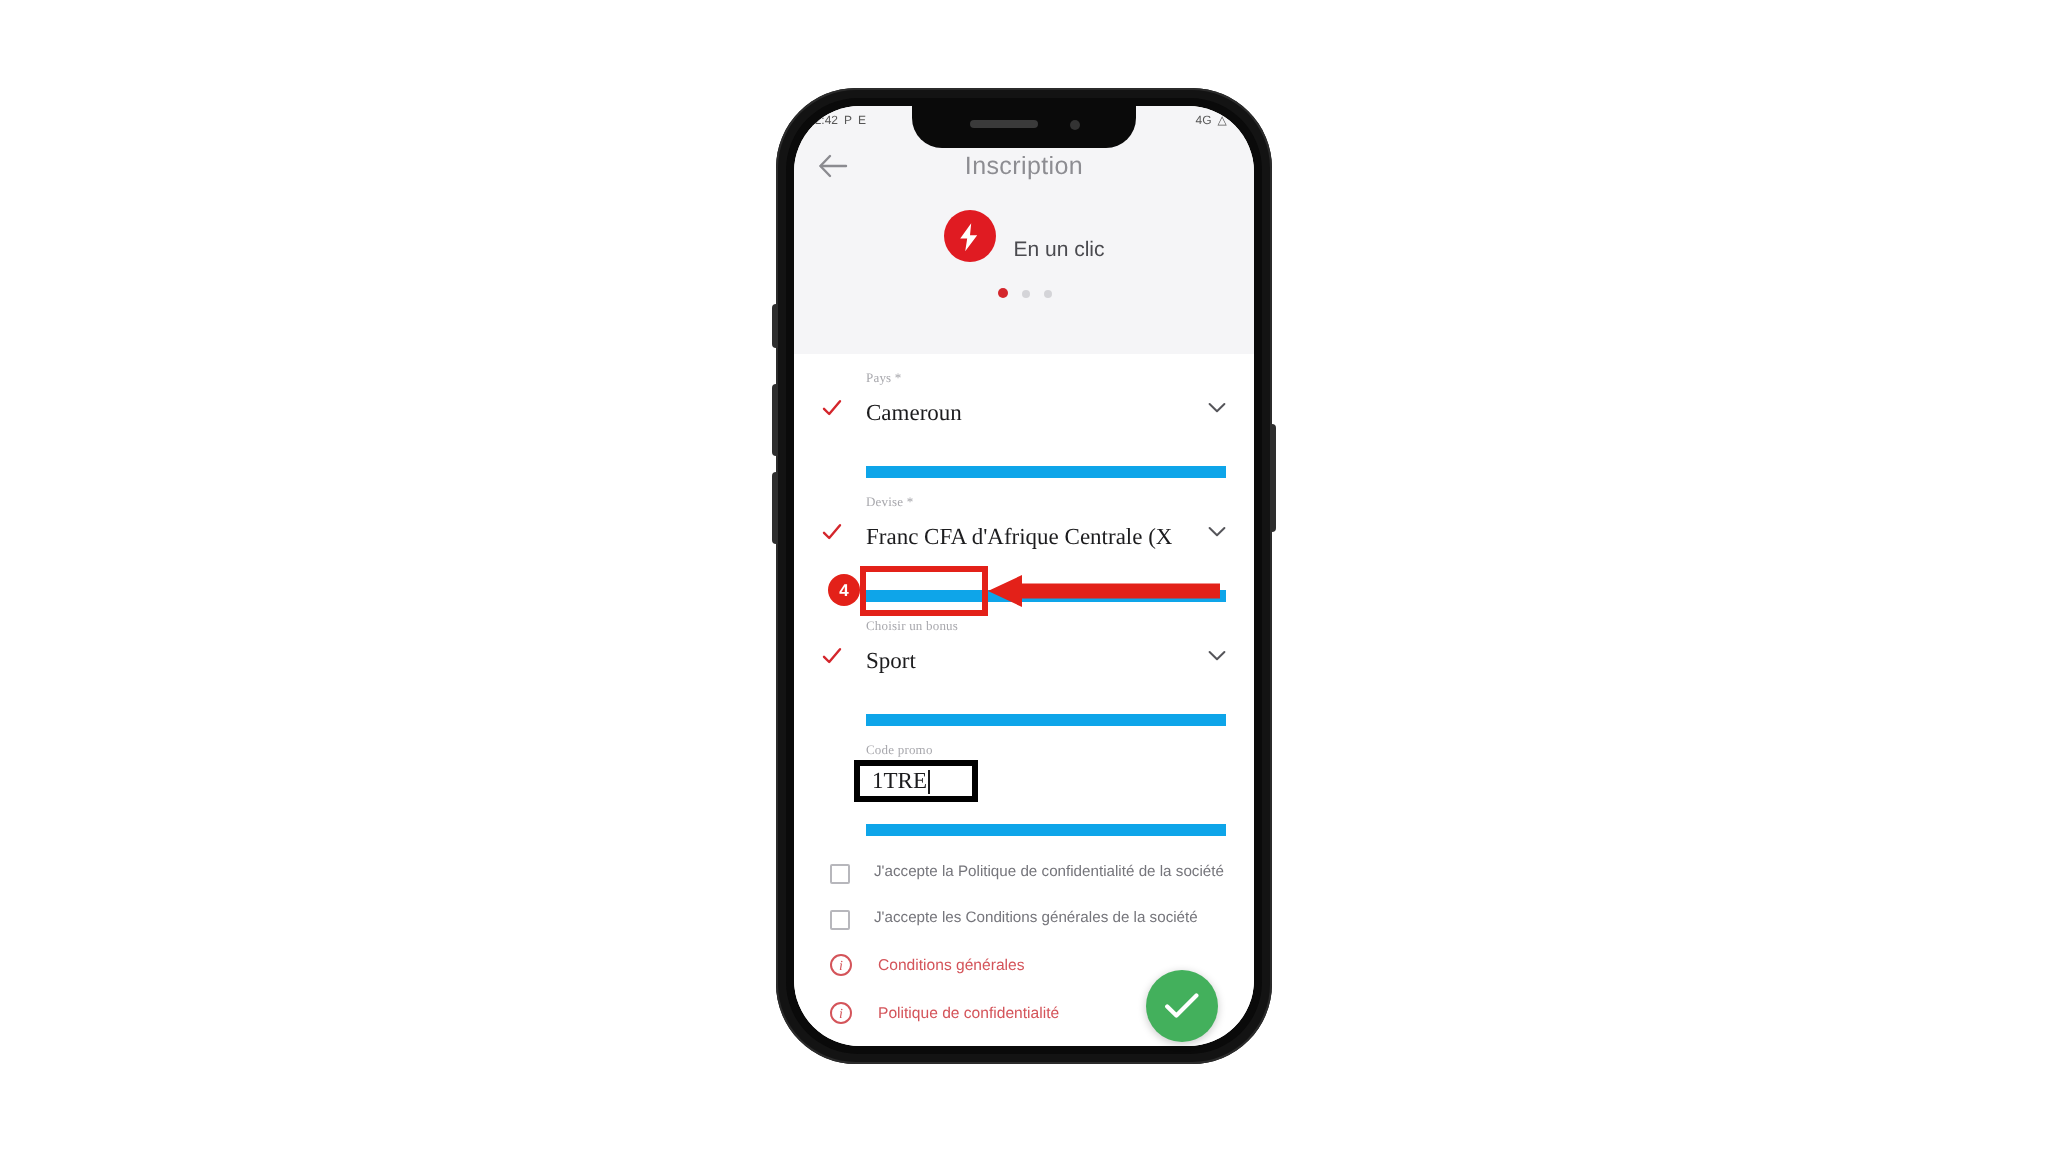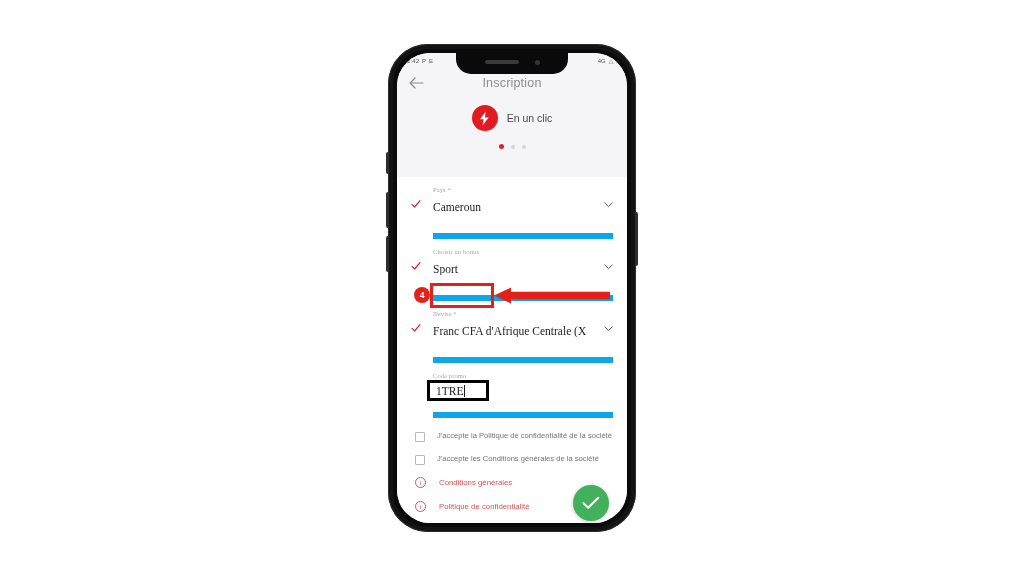--- a/index.html
+++ b/index.html
@@ -159,21 +159,21 @@
   .page-title {
     width: 100%;
     text-align: center;
     font-size: 12.5px;
     color: #8d8d92;
     letter-spacing: .2px;
   }
 
   .promo-row {
     display: flex;
-    align-items: center;
+    align-items: flex-end;
     justify-content: center;
     gap: 9px;
     margin-top: 7px;
   }
   .bolt-badge {
     width: 26px; height: 26px;
     border-radius: 50%;
     background: #e01b22;
     display: flex;
     align-items: center;
@@ -459,48 +459,48 @@
             </span>
           </div>
         </div>
 
         <div class="field">
           <div class="field-check">
             <svg width="10" height="10" viewBox="0 0 10 10" aria-hidden="true">
               <path d="M1 5.4 L3.6 8 L9 1.6" stroke="#d4262c" stroke-width="1.2" fill="none" stroke-linecap="round" stroke-linejoin="round"></path>
             </svg>
           </div>
+          <div class="field-label">Devise *</div>
+          <div class="field-control">
+            <span class="field-value">Franc CFA d'Afrique Centrale (X</span>
+            <span class="chevron">
+              <svg width="9" height="6" viewBox="0 0 9 6" aria-hidden="true">
+                <path d="M0.8 1 L4.5 4.6 L8.2 1" stroke="#55555a" stroke-width="1" fill="none" stroke-linecap="round" stroke-linejoin="round"></path>
+              </svg>
+            </span>
+          </div>
+        </div>
+
+        <div class="field">
+          <div class="field-check">
+            <svg width="10" height="10" viewBox="0 0 10 10" aria-hidden="true">
+              <path d="M1 5.4 L3.6 8 L9 1.6" stroke="#d4262c" stroke-width="1.2" fill="none" stroke-linecap="round" stroke-linejoin="round"></path>
+            </svg>
+          </div>
           <div class="field-label">Choisir un bonus</div>
           <div class="field-control">
             <span class="field-value">Sport</span>
             <span class="chevron">
               <svg width="9" height="6" viewBox="0 0 9 6" aria-hidden="true">
                 <path d="M0.8 1 L4.5 4.6 L8.2 1" stroke="#55555a" stroke-width="1" fill="none" stroke-linecap="round" stroke-linejoin="round"></path>
               </svg>
             </span>
           </div>
         </div>
 
-        <div class="field">
-          <div class="field-check">
-            <svg width="10" height="10" viewBox="0 0 10 10" aria-hidden="true">
-              <path d="M1 5.4 L3.6 8 L9 1.6" stroke="#d4262c" stroke-width="1.2" fill="none" stroke-linecap="round" stroke-linejoin="round"></path>
-            </svg>
-          </div>
-          <div class="field-label">Devise *</div>
-          <div class="field-control">
-            <span class="field-value">Franc CFA d'Afrique Centrale (X</span>
-            <span class="chevron">
-              <svg width="9" height="6" viewBox="0 0 9 6" aria-hidden="true">
-                <path d="M0.8 1 L4.5 4.6 L8.2 1" stroke="#55555a" stroke-width="1" fill="none" stroke-linecap="round" stroke-linejoin="round"></path>
-              </svg>
-            </span>
-          </div>
-        </div>
-
         <div class="field field-promo">
           <div class="field-label">Code promo</div>
           <div class="field-control">
             <span class="field-value">&nbsp;</span>
           </div>
           <div class="promo-input-box">
             <span class="promo-input-value">1TRE</span>
               <span class="caret"></span>
           </div>
         </div>

